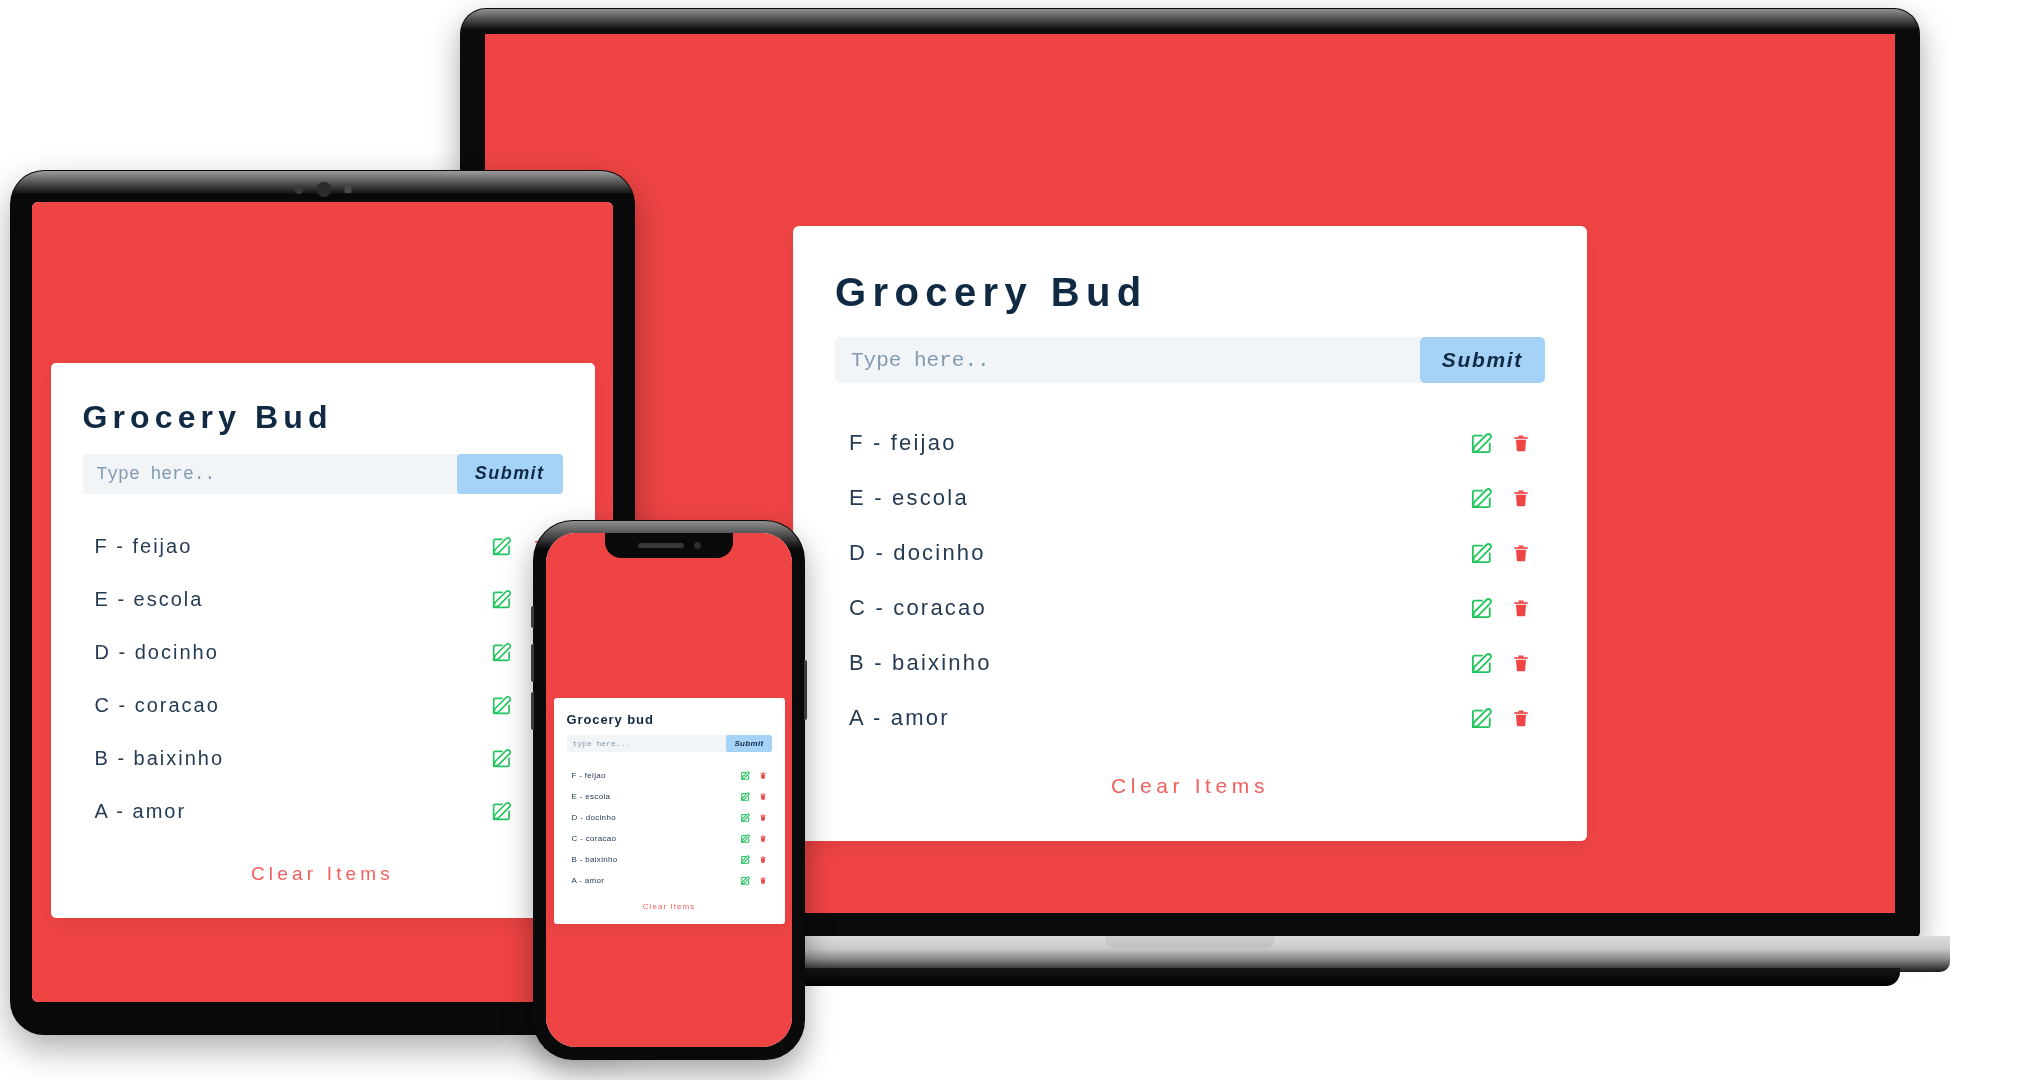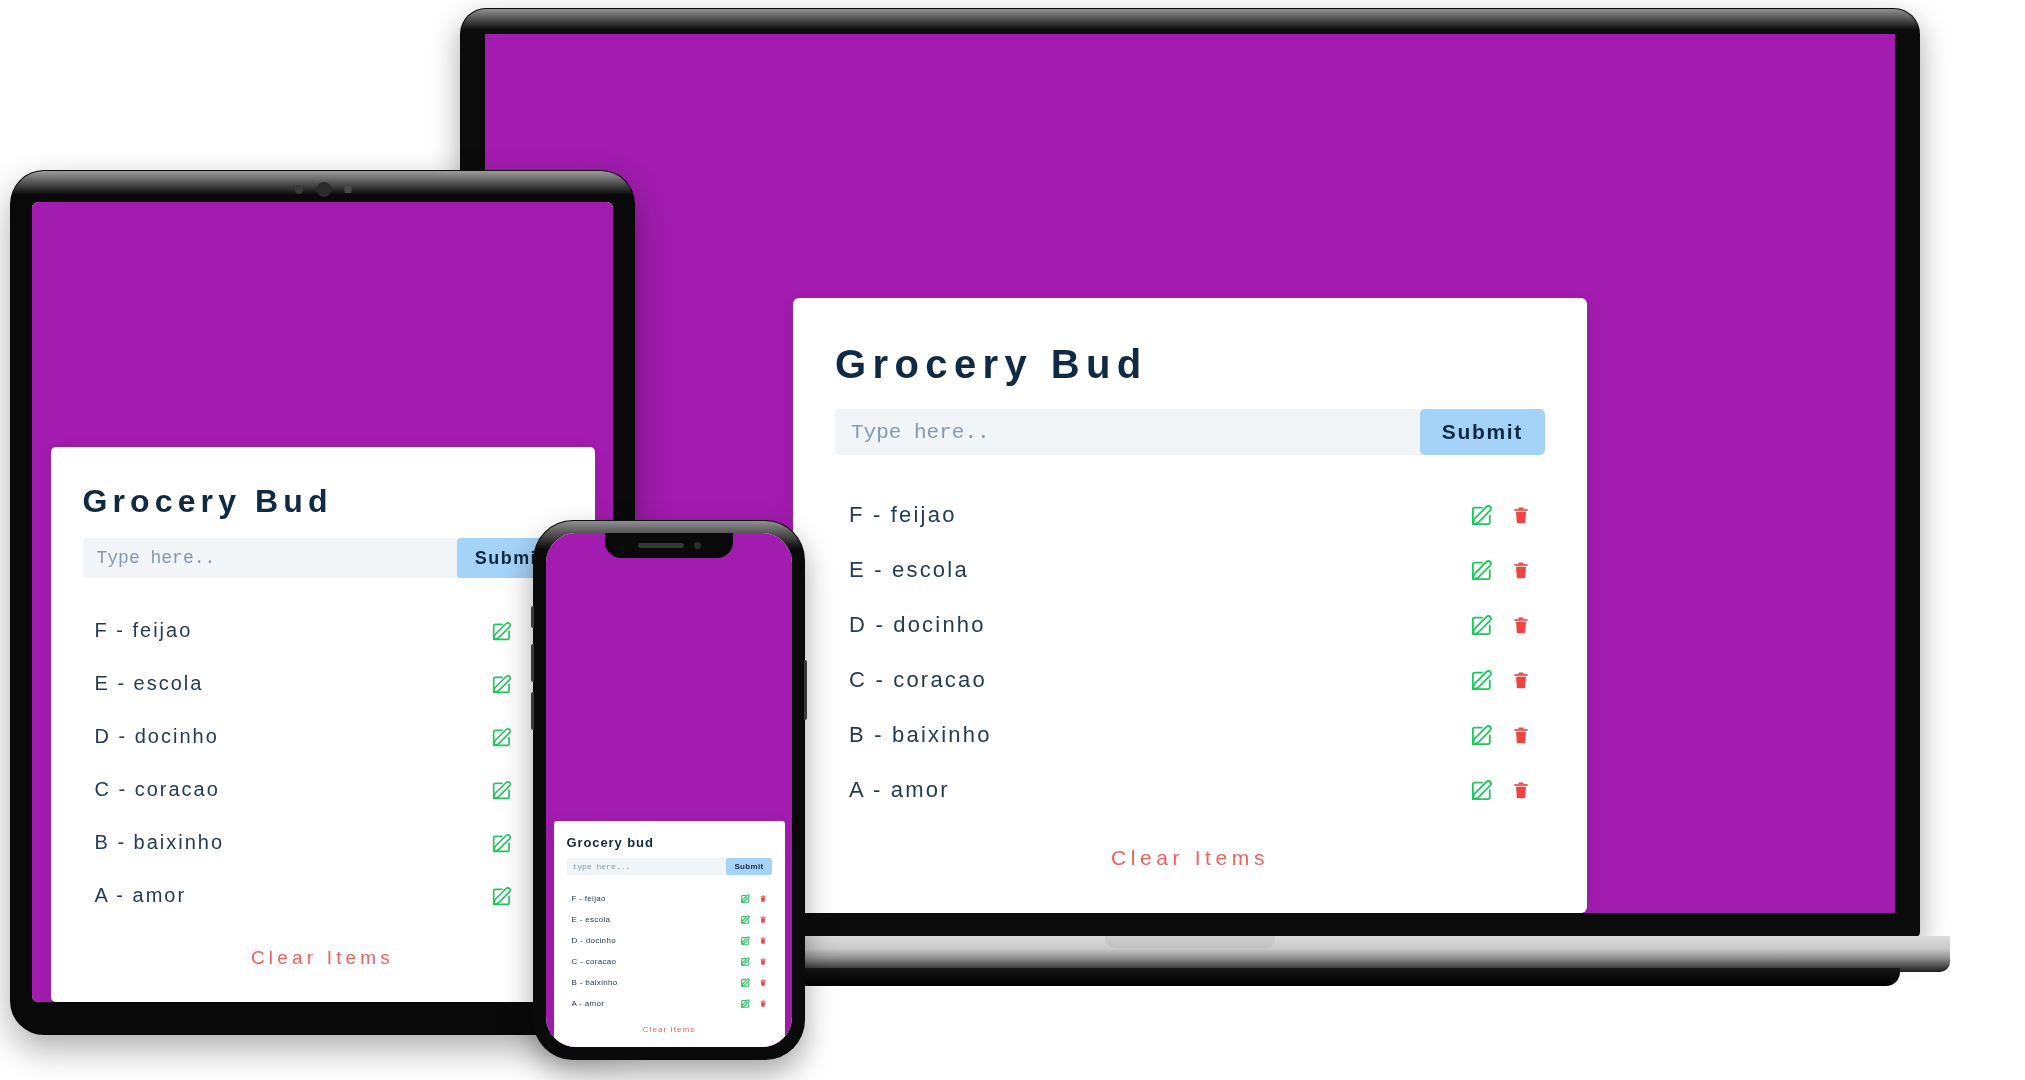--- a/index.html
+++ b/index.html
@@ -17,23 +17,23 @@
 
   .stage {
     position: absolute;
     inset: 0;
   }
 
   
   .app-screen {
     width: 100%;
     height: 100%;
-    background: #a21caf;
+    background: #ef4444;
     display: flex;
-    align-items: flex-end;
+    align-items: center;
     justify-content: center;
     overflow: hidden;
   }
   .card {
     background: #ffffff;
     border-radius: 0.25em;
     box-shadow: 0 0.35em 1.2em rgba(0,0,0,0.07);
   }
   .app-title {
     color: #102a43;
@@ -58,20 +58,21 @@
   }
   .grocery-input::placeholder { color: #829ab1; opacity: 1; }
   .submit-btn {
     border: none;
     background: #a5d2f7;
     color: #102a43;
     font-family: "Liberation Sans", sans-serif;
     font-weight: bold;
     letter-spacing: 0.08em;
     cursor: pointer;
+    font-style: italic;
   }
   .grocery-list {
     list-style: none;
     margin: 0;
     padding: 0;
   }
   .grocery-item {
     display: flex;
     align-items: center;
   }

